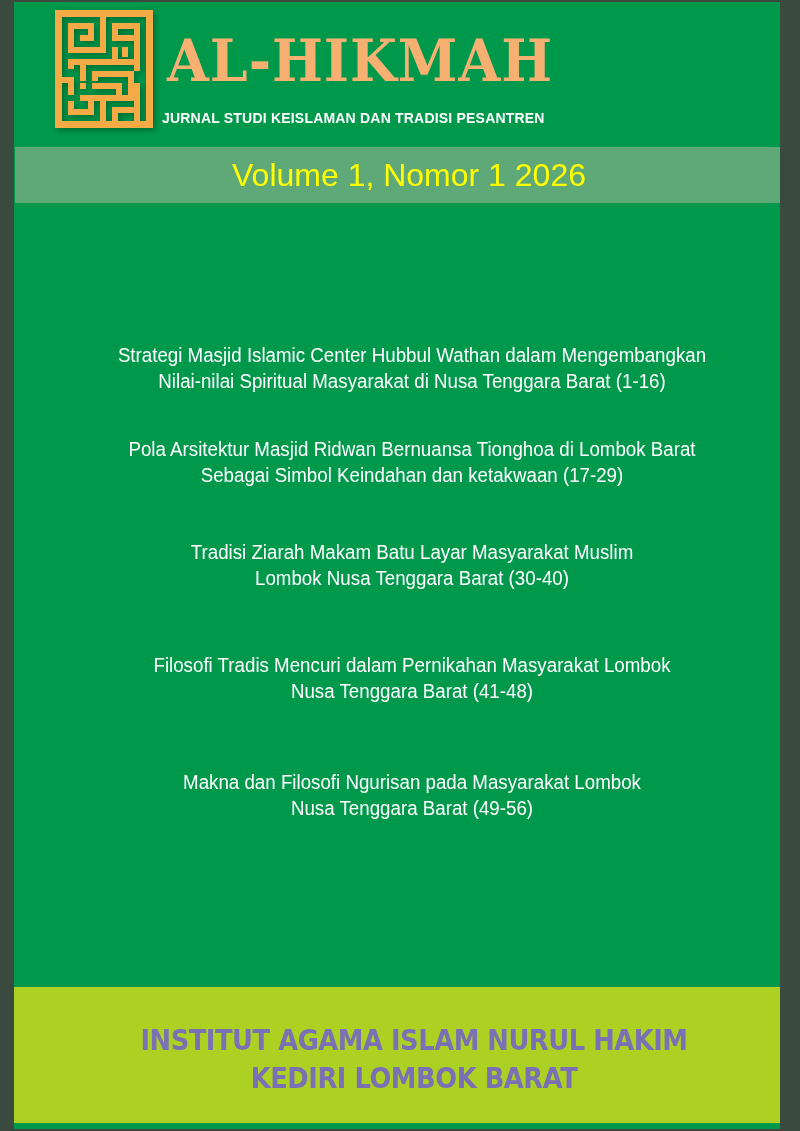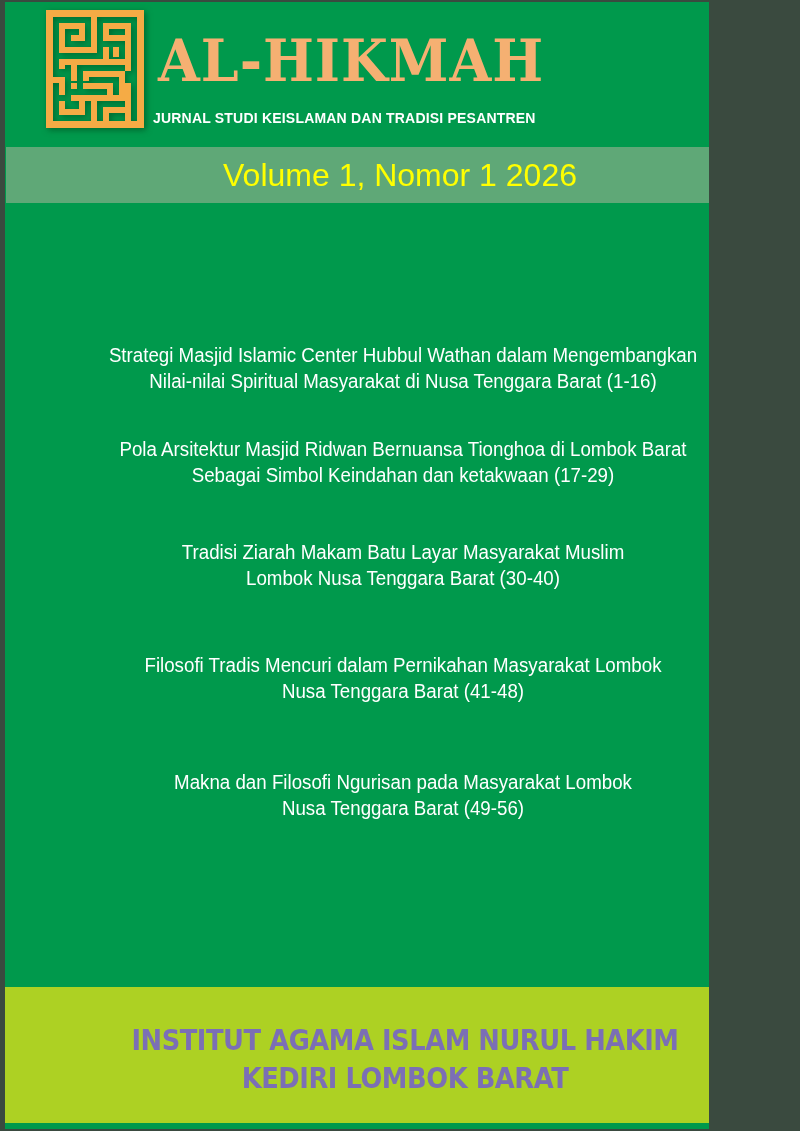--- a/index.html
+++ b/index.html
@@ -2,22 +2,22 @@
 <html><head>
   <meta charset="utf-8">
   <style>
     html, body { margin: 0; padding: 0; }
     body {
       width: 800px; height: 1131px; overflow: hidden;
       background: #3a4a3f;
       font-family: "Liberation Sans", sans-serif;
     }
     .cover {
-      position: absolute; left: 5px; top: 2px;
-      width: 704px; height: 1127px;
+      position: absolute; left: 14px; top: 2px;
+      width: 766px; height: 1127px;
       background: #00994c;
       overflow: hidden;
     }
     .logo {
       position: absolute; left: 41px; top: 8px;
       width: 98px; height: 118px;
       filter: drop-shadow(2px 2px 3px rgba(0,60,20,0.55));
     }
     .logo svg { display: block; width: 100%; height: 100%; }
     .title {

